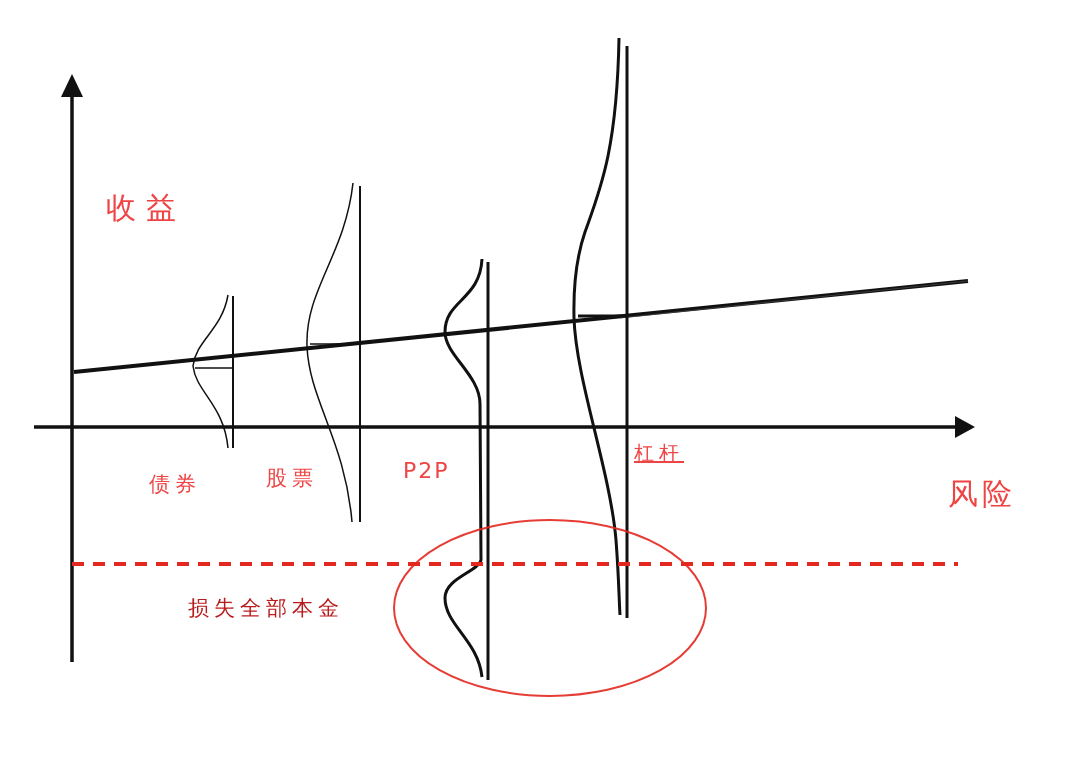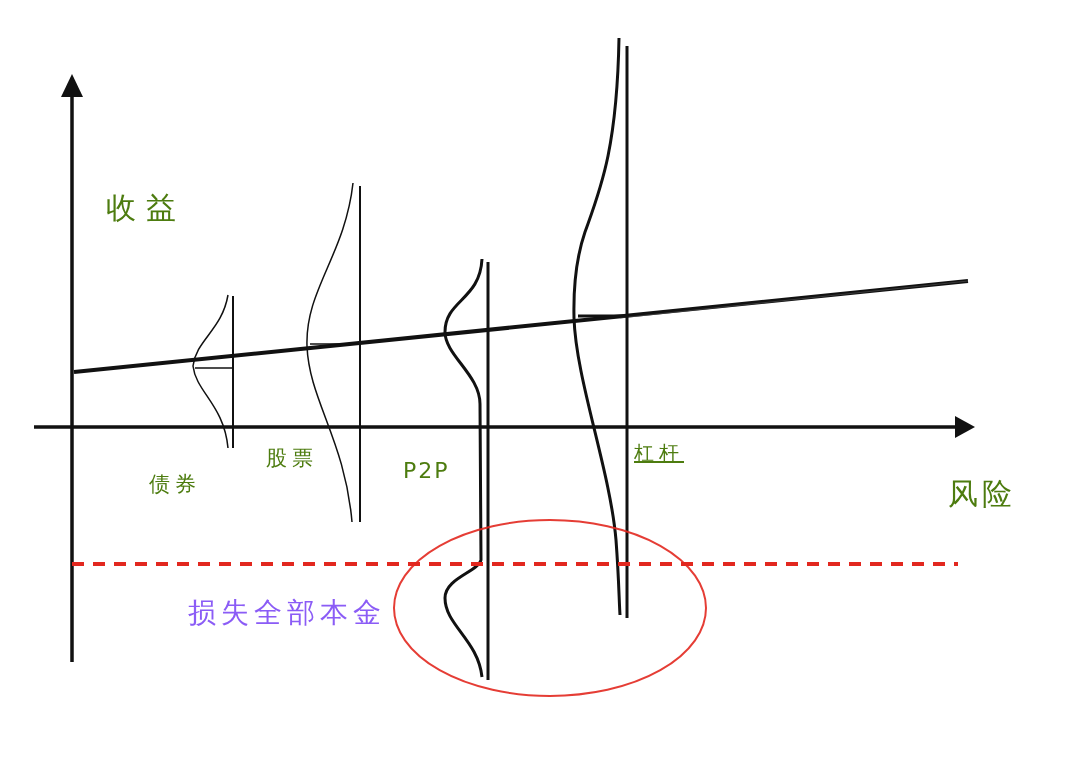--- a/index.html
+++ b/index.html
@@ -1,27 +1,27 @@
 <!DOCTYPE html>
 <html><head>
 <meta charset="utf-8">
 <style>
   html, body { margin:0; padding:0; background:#ffffff; }
   body { width:1080px; height:762px; position:relative; overflow:hidden;
          font-family:"DejaVu Sans", sans-serif; }
   #canvas { position:absolute; left:0; top:0; width:1080px; height:762px; }
-  .lbl { position:absolute; color:#4d7c0f; font-family:"DejaVu Sans", sans-serif; white-space:nowrap; }
+  .lbl { position:absolute; color:#ef4444; font-family:"DejaVu Sans", sans-serif; white-space:nowrap; }
   .axis-y-label { left:106px; top:188px; font-size:30px; letter-spacing:10px; }
   .axis-x-label { left:912px; top:474px; font-size:30px; letter-spacing:4px;margin-left:36px; }
   .cat { font-size:21px; letter-spacing:5px; }
   .cat-bond { left:149px; top:460px;margin-top:10px; }
-  .cat-stock { left:266px; top:444px;text-align:center; }
+  .cat-stock { left:266px; top:464px;text-align:center; }
   .cat-p2p { left:403px; top:458px; letter-spacing:2px; font-size:22px;text-align:right; }
   .cat-lev { left:634px; top:440px; font-size:20px;text-decoration:underline; }
-  .loss-label { left:188px; top:594px; font-size:28px; color:#8b5cf6; letter-spacing:5px; }
+  .loss-label { left:188px; top:594px; font-size:21px; color:#b91c1c; letter-spacing:5px; }
 </style>
 </head>
 <body>
 
 <svg id="canvas" viewBox="0 0 1080 762" xmlns="http://www.w3.org/2000/svg">
 
   <g>
     <line x1="72" y1="95" x2="72" y2="662" stroke="#111" stroke-width="3.5"></line>
     <polygon points="61,97 72,74 83,97" fill="#111"></polygon>
   </g>

